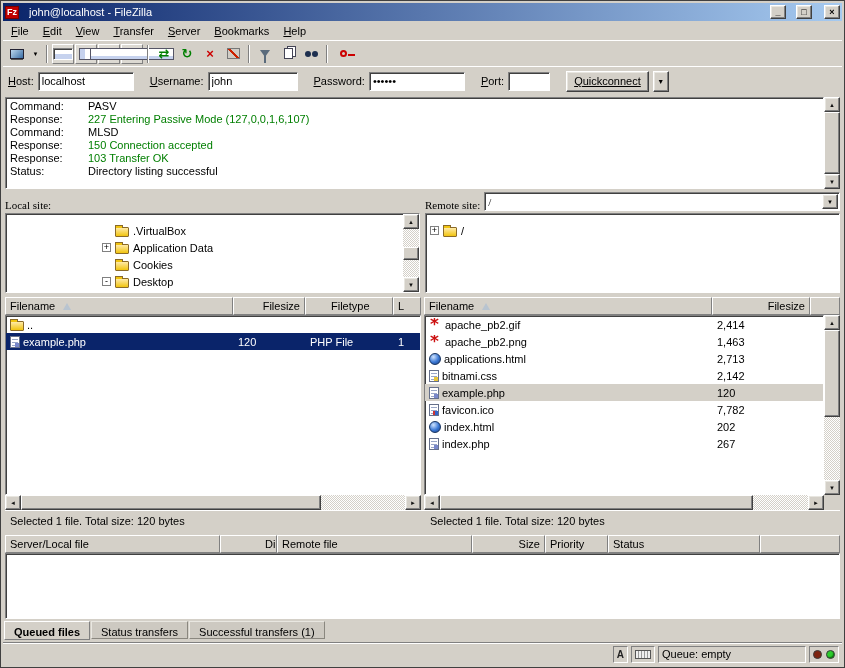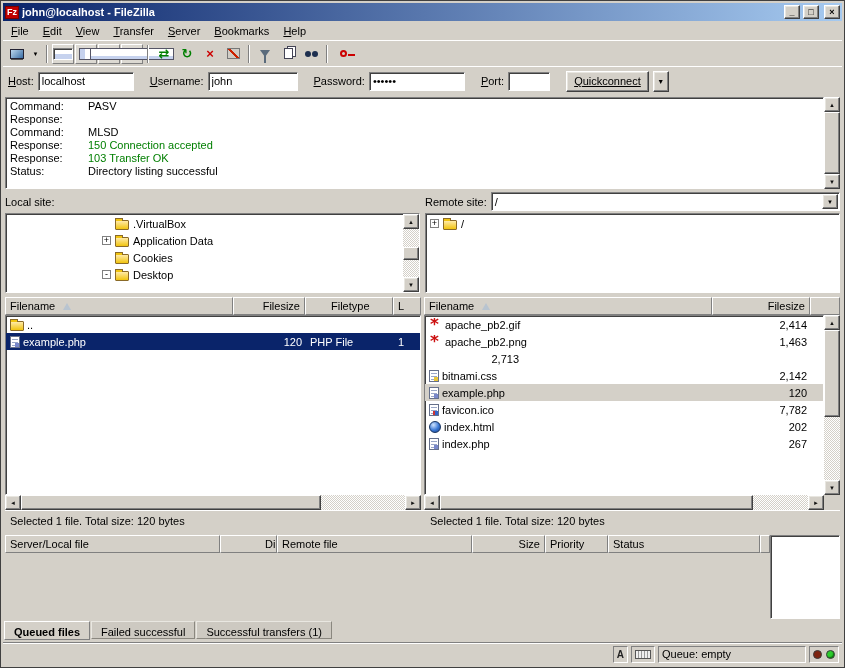--- a/index.html
+++ b/index.html
@@ -6,23 +6,23 @@
   html,body { width:845px; height:668px; }
   body { font-family:"Liberation Sans","DejaVu Sans",sans-serif; font-size:11px; color:#000; background:#d4d0c8; }
 
   .window { width:845px; height:668px; background:#d4d0c8; border:1px solid #404040; padding:2px; display:flex; flex-direction:column; }
 
   
   .raised  { background:#d4d0c8; border:1px solid; border-color:#ffffff #404040 #404040 #ffffff; box-shadow: inset -1px -1px 0 #808080, inset 1px 1px 0 #e8e6e0; }
   .hdrcell { background:#d4d0c8; border:1px solid; border-color:#ffffff #808080 #808080 #ffffff; }
 
   
-  .titlebar { height:18px; flex:0 0 18px; background:linear-gradient(90deg,#0a246a,#a6caf0); display:flex; align-items:center; gap:3px; padding:0 2px; }
+  .titlebar { height:18px; flex:0 0 18px; background:linear-gradient(90deg,#0a246a,#a6caf0); display:flex; align-items:center; gap:10px; padding:0 2px; }
   .fz { width:14px; height:13px; background:#bf0000; color:#fff; font-weight:bold; font-size:9px; display:flex; align-items:center; justify-content:center; border:1px solid #7a0000; }
-  .title { flex:1; color:#fff; font-weight:bold; white-space:nowrap; overflow:hidden; }
+  .title { flex:1; color:#fff; font-weight:normal; white-space:nowrap; overflow:hidden; }
   .tbtn { width:16px; height:14px; font-size:9px; line-height:9px; display:flex; align-items:center; justify-content:center; font-weight:bold; color:#000; }
   .tbtn.gap { margin-left:2px; }
 
   
   .menubar { height:19px; flex:0 0 19px; display:flex; align-items:center; padding-left:1px; }
   .menu-item { display:inline-block; padding:3px 7px 2px; }
   .menu-item::first-letter { text-decoration:underline; }
 
   
   .toolbar { height:26px; flex:0 0 26px; display:flex; align-items:center; padding:2px 3px; gap:1px; border-top:1px solid #ffffff; }
@@ -70,26 +70,26 @@
   .vscroll .sb-btn { height:15px; }
   .track { flex:1; position:relative; background-color:#d4d0c8; background-image:linear-gradient(45deg,#fff 25%,transparent 25% 75%,#fff 75%),linear-gradient(45deg,#fff 25%,transparent 25% 75%,#fff 75%); background-size:2px 2px; background-position:0 0,1px 1px; }
   .thumb { position:absolute; background:#d4d0c8; border:1px solid; border-color:#ffffff #404040 #404040 #ffffff; box-shadow:inset -1px -1px 0 #808080; }
   .thumb.v { left:0; right:0; }
   .thumb.h { top:0; bottom:0; }
   .corner { width:16px; height:15px; background:#d4d0c8; }
 
   
   .sites-row { flex:0 0 101px; display:flex; gap:5px; margin:3px 2px 0 2px; }
   .site-pane { flex:1 1 0; min-width:0; display:flex; flex-direction:column; }
-  .site-hdr { height:21px; flex:0 0 21px; display:flex; align-items:center; gap:4px; padding-bottom:2px; }
+  .site-hdr { height:21px; flex:0 0 21px; display:flex; align-items:flex-end; gap:4px; padding-bottom:2px;font-family:Liberation Serif, serif; }
   .combo { flex:1; height:19px; background:#fff; border:1px solid; border-color:#808080 #ffffff #ffffff #808080; box-shadow:inset 1px 1px 0 #404040; display:flex; align-items:center; padding-left:3px; white-space:nowrap; overflow:hidden; }
   .combo-btn { width:16px; height:15px; margin-left:auto; margin-right:1px; display:flex; align-items:center; justify-content:center; font-size:6px; flex:0 0 16px; }
   .blur-box { display:inline-block; width:52px; height:11px; background:#a8a49c; filter:blur(1.5px); margin:0 1px; }
   .tree { flex:1; background:#fff; border:1px solid; border-color:#808080 #ffffff #ffffff #808080; box-shadow:inset 1px 1px 0 #404040; display:flex; overflow:hidden; }
-  .tree-body { flex:1; padding-top:1px; overflow:hidden; }
+  .tree-body { flex:1; padding-top:8px; overflow:hidden; }
   .tree-item { height:17px; display:flex; align-items:center; gap:4px; white-space:nowrap; }
   .tree-item.deep { padding-left:96px; }
   .tree-item.root { padding-left:4px; }
   .expander { width:9px; height:9px; flex:0 0 9px; border:1px solid #808080; background:#fff; font-size:9px; line-height:7px; text-align:center; }
   .expander.hide { visibility:hidden; }
 
   
   .fi { flex:0 0 auto; }
   .fi-folder { width:14px; height:10px; background:linear-gradient(#ffeaa7,#f1c40f); border:1px solid #8a6a28; border-radius:1px; position:relative; margin-top:2px; }
   .fi-folder::before { content:""; position:absolute; top:-3px; left:-1px; width:6px; height:2px; background:#f1c40f; border:1px solid #8a6a28; border-bottom:none; }
@@ -111,31 +111,31 @@
   .c-name { width:228px; flex:0 0 228px; }
   .c-size { width:72px; flex:0 0 72px; justify-content:flex-end; }
   .c-type { width:88px; flex:0 0 88px;padding-left:25px; }
   .c-rest { flex:1 1 auto; min-width:0; }
   .r-name { width:288px; flex:0 0 288px; }
   .r-size { width:98px; flex:0 0 98px; justify-content:flex-end; }
   .rows { flex:1; background:#fff; border:1px solid; border-color:#808080 #ffffff #ffffff #808080; box-shadow:inset 1px 1px 0 #404040; overflow:hidden; }
   .rows-wrap { flex:1; display:flex; min-height:0; }
   .frow { height:17px; display:flex; align-items:center; }
   .cell { padding:0 4px; display:flex; align-items:center; gap:3px; overflow:hidden; white-space:nowrap; }
-  .cell.num { justify-content:flex-end; }
+  .cell.num { justify-content:flex-start; }
   .frow.sel-active { background:#0a246a; color:#fff; }
   .frow.sel-inactive { background:#d4d0c8; }
 
   
   .sel-row { flex:0 0 20px; display:flex; gap:5px; margin:0 2px; align-items:center; border-top:1px solid #fff; }
   .sel-text { flex:1 1 0; padding-left:5px; white-space:nowrap; overflow:hidden; }
 
   
   .q-split { flex:0 0 5px; }
-  .queue { flex:0 0 84px; display:flex; margin:0 2px; }
+  .queue { flex:0 0 84px; display:flex; flex-direction:column; margin:0 2px; }
   .qc-1 { width:215px; flex:0 0 215px; }
   .qc-2 { width:57px;  flex:0 0 57px;padding-left:44px; }
   .qc-3 { width:195px; flex:0 0 195px; }
   .qc-4 { width:73px;  flex:0 0 73px; justify-content:flex-end; }
   .qc-5 { width:63px;  flex:0 0 63px; }
   .qc-6 { width:152px; flex:0 0 152px; }
   .queue-body { flex:1; background:#fff; border:1px solid; border-color:#808080 #ffffff #ffffff #808080; box-shadow:inset 1px 1px 0 #404040; }
 
   
   .tabs { flex:0 0 22px; display:flex; align-items:flex-start; padding:2px 1px 0 1px; gap:1px; }
@@ -247,20 +247,21 @@
   </div>
 
   <div class="log-row">
     <div class="log">
       <div class="log-line">
           <span class="log-label">Command:</span>
           <span>PASV</span>
         </div>
       <div class="log-line">
           <span class="log-label">Response:</span>
+          <span class="resp">227 Entering Passive Mode (127,0,0,1,6,107)</span>
         </div>
       <div class="log-line">
           <span class="log-label">Command:</span>
           <span>MLSD</span>
         </div>
       <div class="log-line">
           <span class="log-label">Response:</span>
           <span class="resp">150 Connection accepted</span>
         </div>
       <div class="log-line">
@@ -429,20 +430,24 @@
           <div class="frow">
               <div class="cell r-name">
                 <span class="fi fi-star"></span>
                 <span>apache_pb2.png</span>
               </div>
               <div class="cell r-size num">
                 <span>1,463</span>
               </div>
             </div>
           <div class="frow">
+              <div class="cell r-name">
+                <span class="fi fi-ball"></span>
+                <span>applications.html</span>
+              </div>
               <div class="cell r-size num">
                 <span>2,713</span>
               </div>
             </div>
           <div class="frow">
               <div class="cell r-name">
                 <span class="fi fi-page css"></span>
                 <span>bitnami.css</span>
               </div>
               <div class="cell r-size num">
@@ -542,21 +547,21 @@
       <div class="col hdrcell qc-6">
           <span>Status</span>
         </div>
       <div class="col hdrcell c-rest"></div>
     </div>
     <div class="queue-body"></div>
   </div>
 
   <div class="tabs">
     <div class="tab active"><span>Queued files</span></div>
-    <div class="tab"><span>Failed successful</span></div>
+    <div class="tab"><span>Status transfers</span></div>
     <div class="tab"><span>Successful transfers (1)</span></div>
   </div>
 
   <div class="statusbar">
     <div class="sb-spacer"></div>
     <div class="sb-cell">
         <span class="ic-ascii">A</span>
       </div>
     <div class="sb-cell">
         <span class="ic-kbd"></span>

